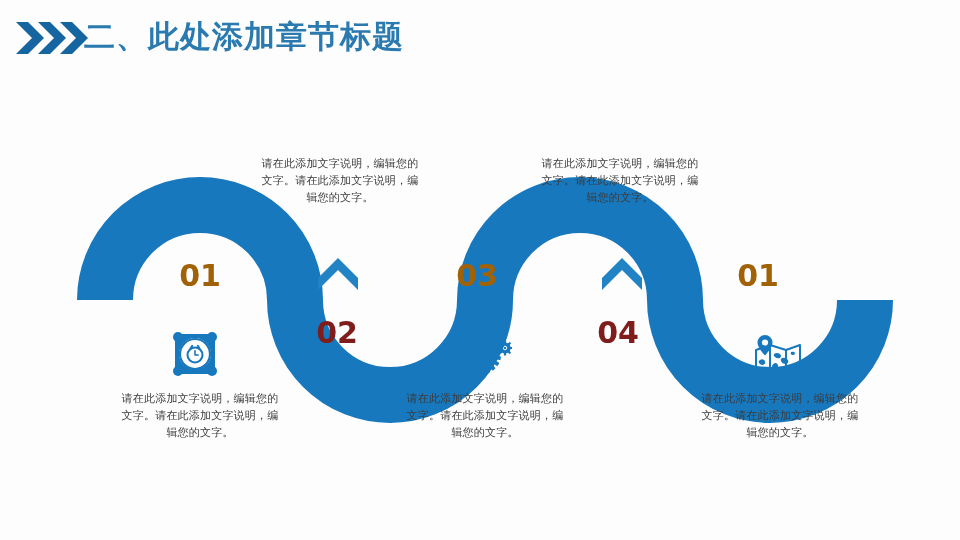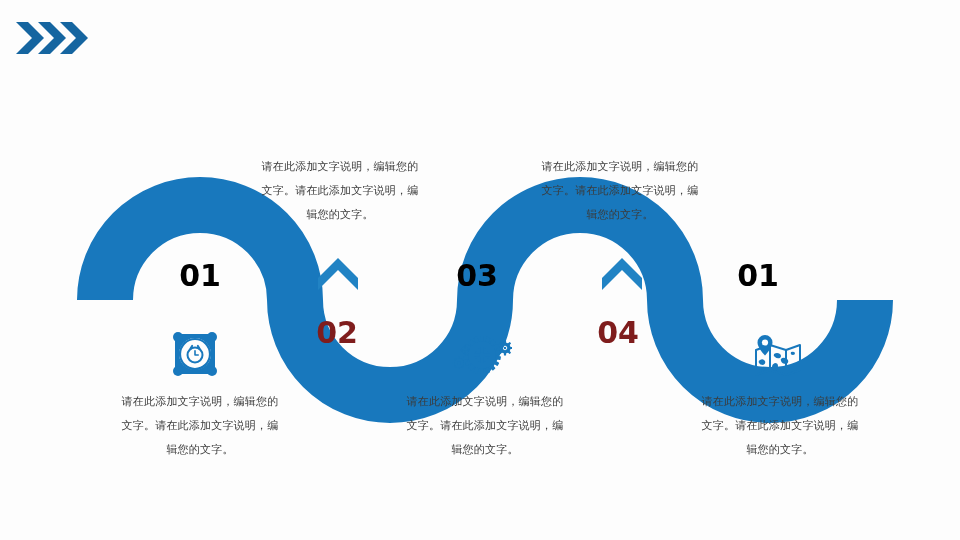--- a/index.html
+++ b/index.html
@@ -51,21 +51,21 @@
     width: 960px;
     height: 540px;
     pointer-events: none;
   }
 
   
   .step-number {
     position: absolute;
     font-size: 30px;
     font-weight: bold;
-    color: #000000;
+    color: #a16207;
     text-align: center;
     width: 80px;
     line-height: 34px;
   }
   .step-number.on-blue { color: #7f1d1d; }
 
   
   .up-chevron {
     position: absolute;
     width: 44px;
@@ -77,41 +77,42 @@
     position: absolute;
     width: 52px;
     height: 52px;
   }
 
   
   .desc {
     position: absolute;
     width: 162px;
     font-size: 11px;
-    line-height: 24px;
+    line-height: 17px;
     color: #3b3b3b;
     text-align: center;
     letter-spacing: 0.2px;
   }
 </style>
 </head>
 <body>
 
 <div id="header">
 
   <div id="chevron-group">
     <svg width="76" height="40" viewBox="0 0 76 40" xmlns="http://www.w3.org/2000/svg">
       <g fill="#1565a0">
         <polygon points="2,4 14,4 30,20 14,36 2,36 18,20"></polygon>
         <polygon points="24,4 36,4 52,20 36,36 24,36 40,20"></polygon>
         <polygon points="46,4 58,4 74,20 58,36 46,36 62,20"></polygon>
       </g>
     </svg>
   </div>
 
+  <div id="page-title">二、此处添加章节标题</div>
 </div>
 
 <svg id="wave-svg" viewBox="0 0 960 540" xmlns="http://www.w3.org/2000/svg">
 
   <path d="M 105,300
            A 95,95 0 0 1 295,300
            A 95,95 0 0 0 485,300
            A 95,95 0 0 1 675,300
            A 95,95 0 0 0 865,300" fill="none" stroke="#1878bd" stroke-width="56" stroke-linecap="butt"></path>
 </svg>

